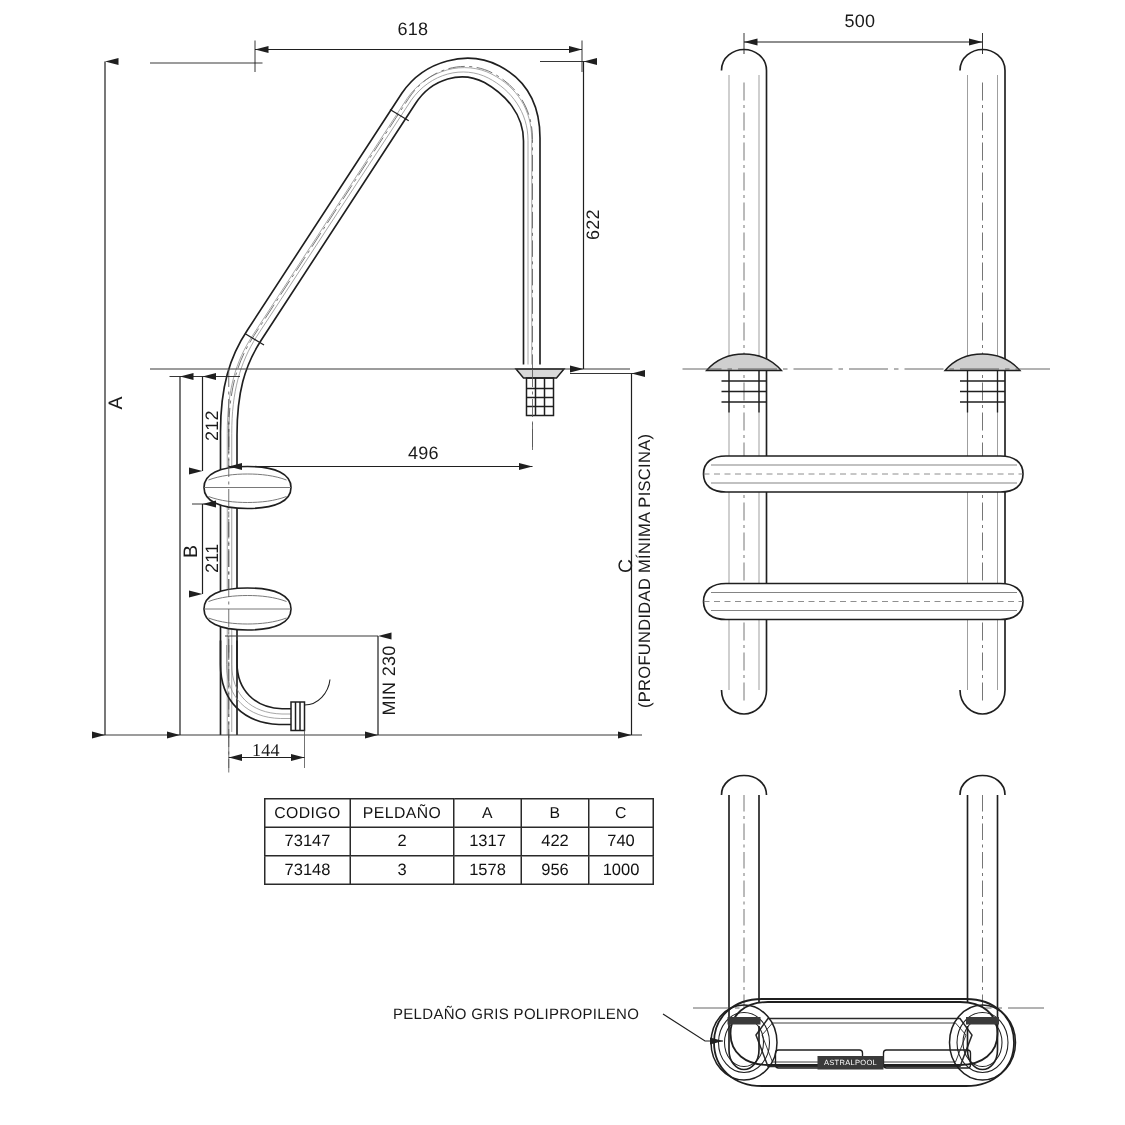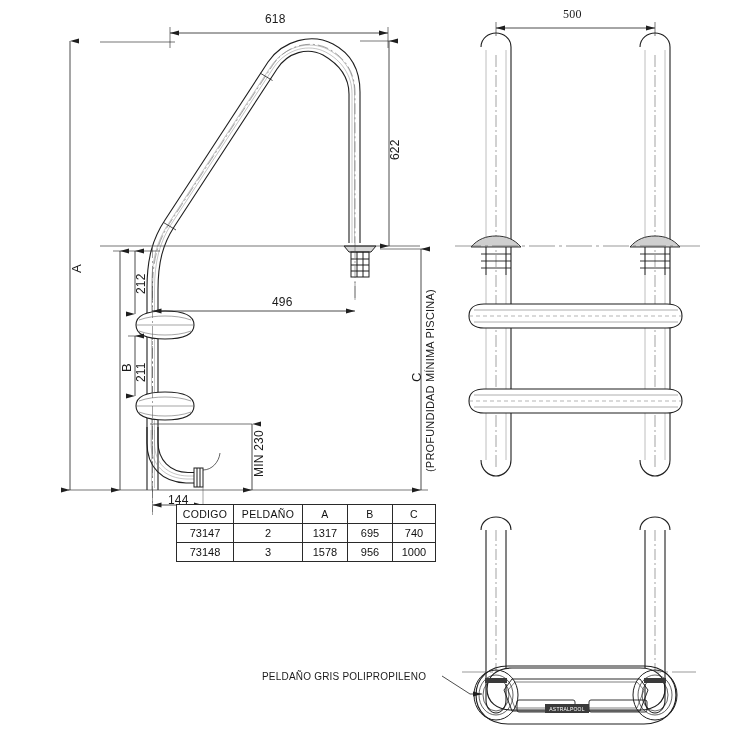--- a/index.html
+++ b/index.html
@@ -21,21 +21,21 @@
     white-space:nowrap;
     letter-spacing:0.2px;
     line-height:1;
   }
   .vert{transform:rotate(-90deg);transform-origin:left top;}
   .small{font-size:11px;}
 
   
   #spec-table{
     position:absolute;
-    left:176px;top:504px;
+    left:176px;top:532px;
     border-collapse:collapse;
     font-size:11px;
     background:#fff;
   }
   #spec-table td,#spec-table th{
     border:1px solid #2a2a2a;
     text-align:center;
     font-weight:normal;
     padding:0;
     height:18px;
@@ -362,48 +362,48 @@
   <div class="dimtext vert" style="left:120px;top:372px;font-size:13px;">B</div>
 
   <div class="dimtext vert" style="left:135px;top:294px;">212</div>
 
   <div class="dimtext vert" style="left:135px;top:382px;">211</div>
 
   <div class="dimtext" style="left:272px;top:296px;">496</div>
 
   <div class="dimtext vert" style="left:253px;top:477px;">MIN 230</div>
 
-  <div class="dimtext" style="left:168px;top:494px;">144</div>
+  <div class="dimtext" style="left:168px;top:494px;font-family:Liberation Serif, serif;">144</div>
 
   <div class="dimtext vert" style="left:410px;top:382px;font-size:13px;">C</div>
 
   <div class="dimtext vert small" style="left:425px;top:472px;">(PROFUNDIDAD MÍNIMA PISCINA)</div>
 
-  <div class="dimtext" style="left:563px;top:8px;font-family:Liberation Serif, serif;">500</div>
+  <div class="dimtext" style="left:563px;top:8px;">500</div>
 
   <div id="callout-label">PELDAÑO GRIS POLIPROPILENO</div>
 
   <div id="logo-badge">ASTRALPOOL</div>
 
   <table id="spec-table">
     <thead>
       <tr>
         <th class="c-codigo">CODIGO</th>
         <th class="c-peld">PELDAÑO</th>
         <th class="c-a">A</th>
         <th class="c-b">B</th>
         <th class="c-c">C</th>
       </tr>
     </thead>
     <tbody>
       <tr>
         <td>73147</td>
         <td>2</td>
         <td>1317</td>
-        <td>695</td>
+        <td>422</td>
         <td>740</td>
       </tr>
       <tr>
         <td>73148</td>
         <td>3</td>
         <td>1578</td>
         <td>956</td>
         <td>1000</td>
       </tr>
     </tbody>

